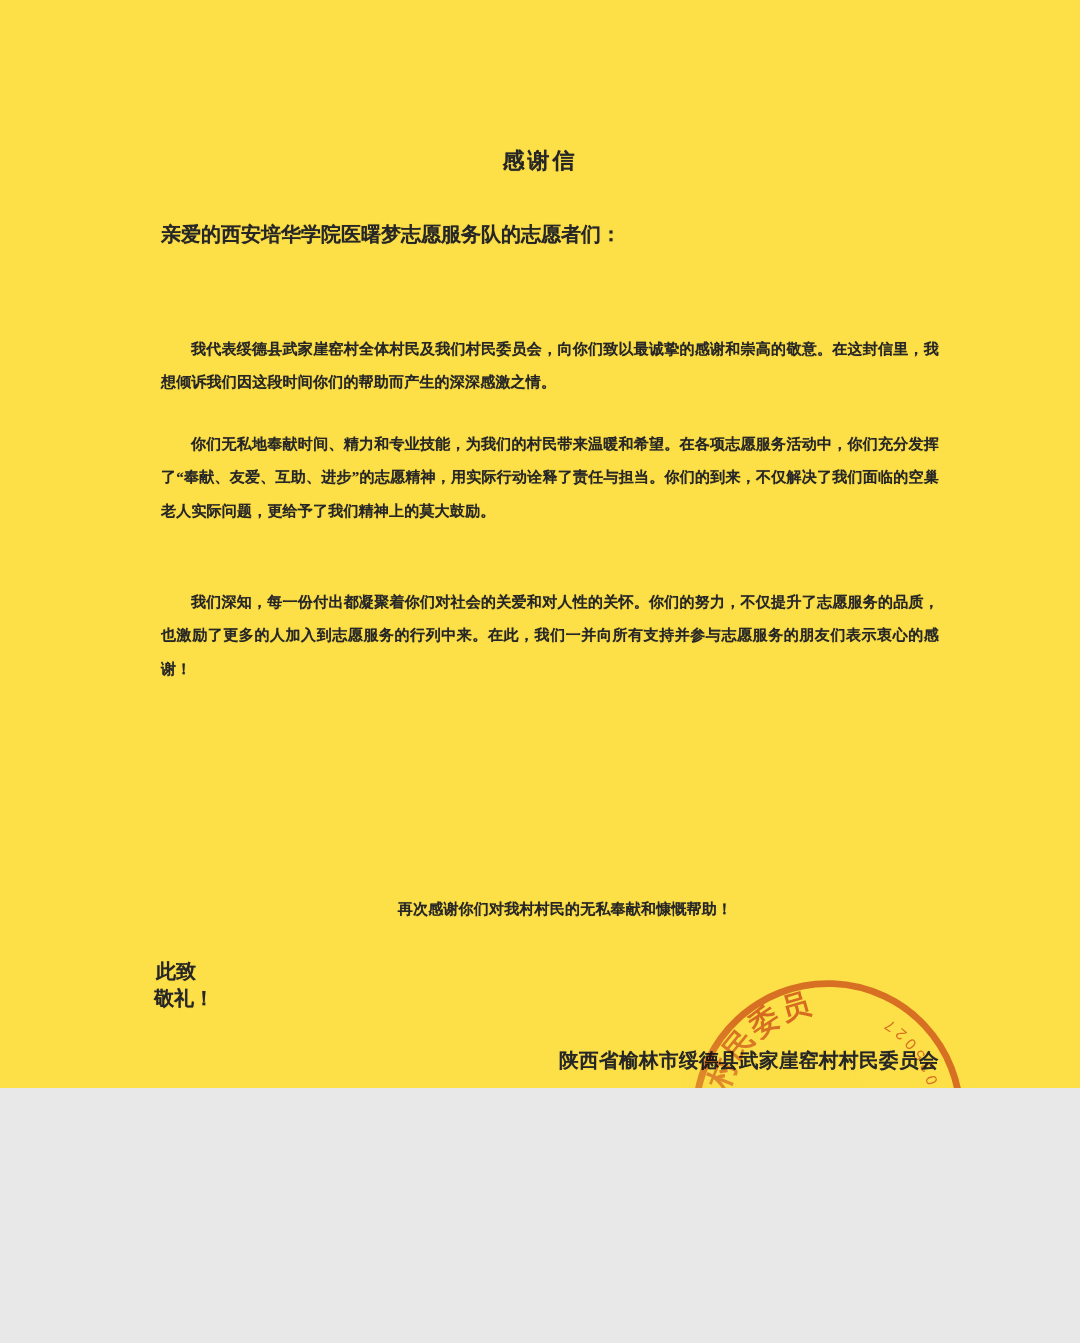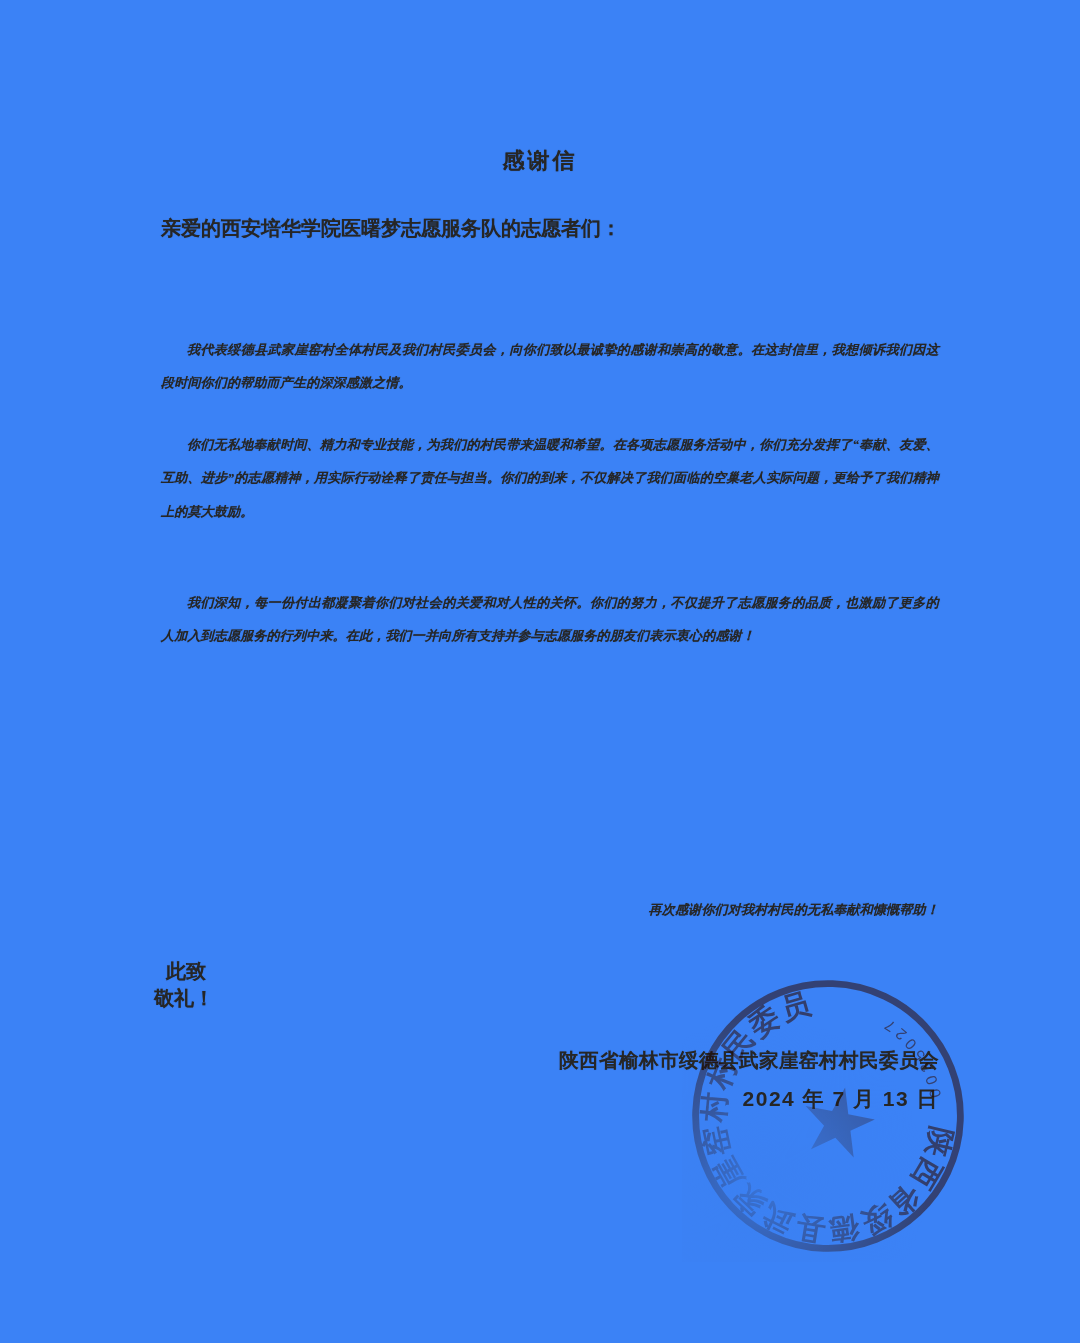--- a/index.html
+++ b/index.html
@@ -1,41 +1,40 @@
 <!DOCTYPE html>
 <html><head>
 <meta charset="utf-8">
 <style>
   html,body { margin:0; padding:0; background:#e8e8e8; }
   .page {
-    position:relative; width:1080px; height:1343px; margin:0 auto;
-    background:#3b82f6; overflow:hidden;
+    position:relative; width:1080px; height:1088px; margin:0 auto;
+    background:#fde047; overflow:hidden;
     font-family:"Liberation Serif","DejaVu Serif",serif;
     color:#262626;
   }
   .page p, .page h1 { margin:0; }
   .blk { position:absolute; left:161px; width:778px; }
   .title {
     position:absolute; top:146px; left:0; width:1080px;
     text-align:center; font-size:22px; font-weight:bold; letter-spacing:3px;
     text-shadow:0 0 0.8px rgba(30,30,30,.6);
   }
   .line { font-size:20px; line-height:1.2; font-weight:600;
           text-shadow:0 0 0.7px rgba(40,40,40,.5); }
-  .salutation { top:216px; }
+  .salutation { top:222px; }
   .greeting   { top:274px; }
   .para {
-    font-size:13px; line-height:33.4px; text-align:justify;
+    font-size:15px; line-height:33.4px; text-align:justify;
     text-indent:2em; letter-spacing:.2px; font-weight:600;
     text-shadow:0 0 0.7px rgba(40,40,40,.5);
-    font-style:italic;
   }
   .p1 { top:333px; } .p2 { top:428px; } .p3 { top:586px; }
-  .p4 { top:708px; } .p5 { top:801px; } .p6 { top:893px; text-align:right; }
-  .cizhi  { position:absolute; left:166px; top:959px; }
+  .p4 { top:708px; } .p5 { top:801px; } .p6 { top:893px; text-align:center; }
+  .cizhi  { position:absolute; left:156px; top:959px; }
   .jingli { position:absolute; left:154px; top:986px; }
   .signature { top:1049px; text-align:right; font-size:19.5px; letter-spacing:.5px; }
   .dateline  {
     top:1085px; text-align:right;
     font-family:"Liberation Sans","DejaVu Sans",sans-serif;
     font-size:21px; font-weight:600; letter-spacing:1.5px;
   }
   .seal {
     position:absolute; left:682px; top:970px; width:292px; height:292px;
     mix-blend-mode:multiply; filter:blur(.4px); pointer-events:none;

